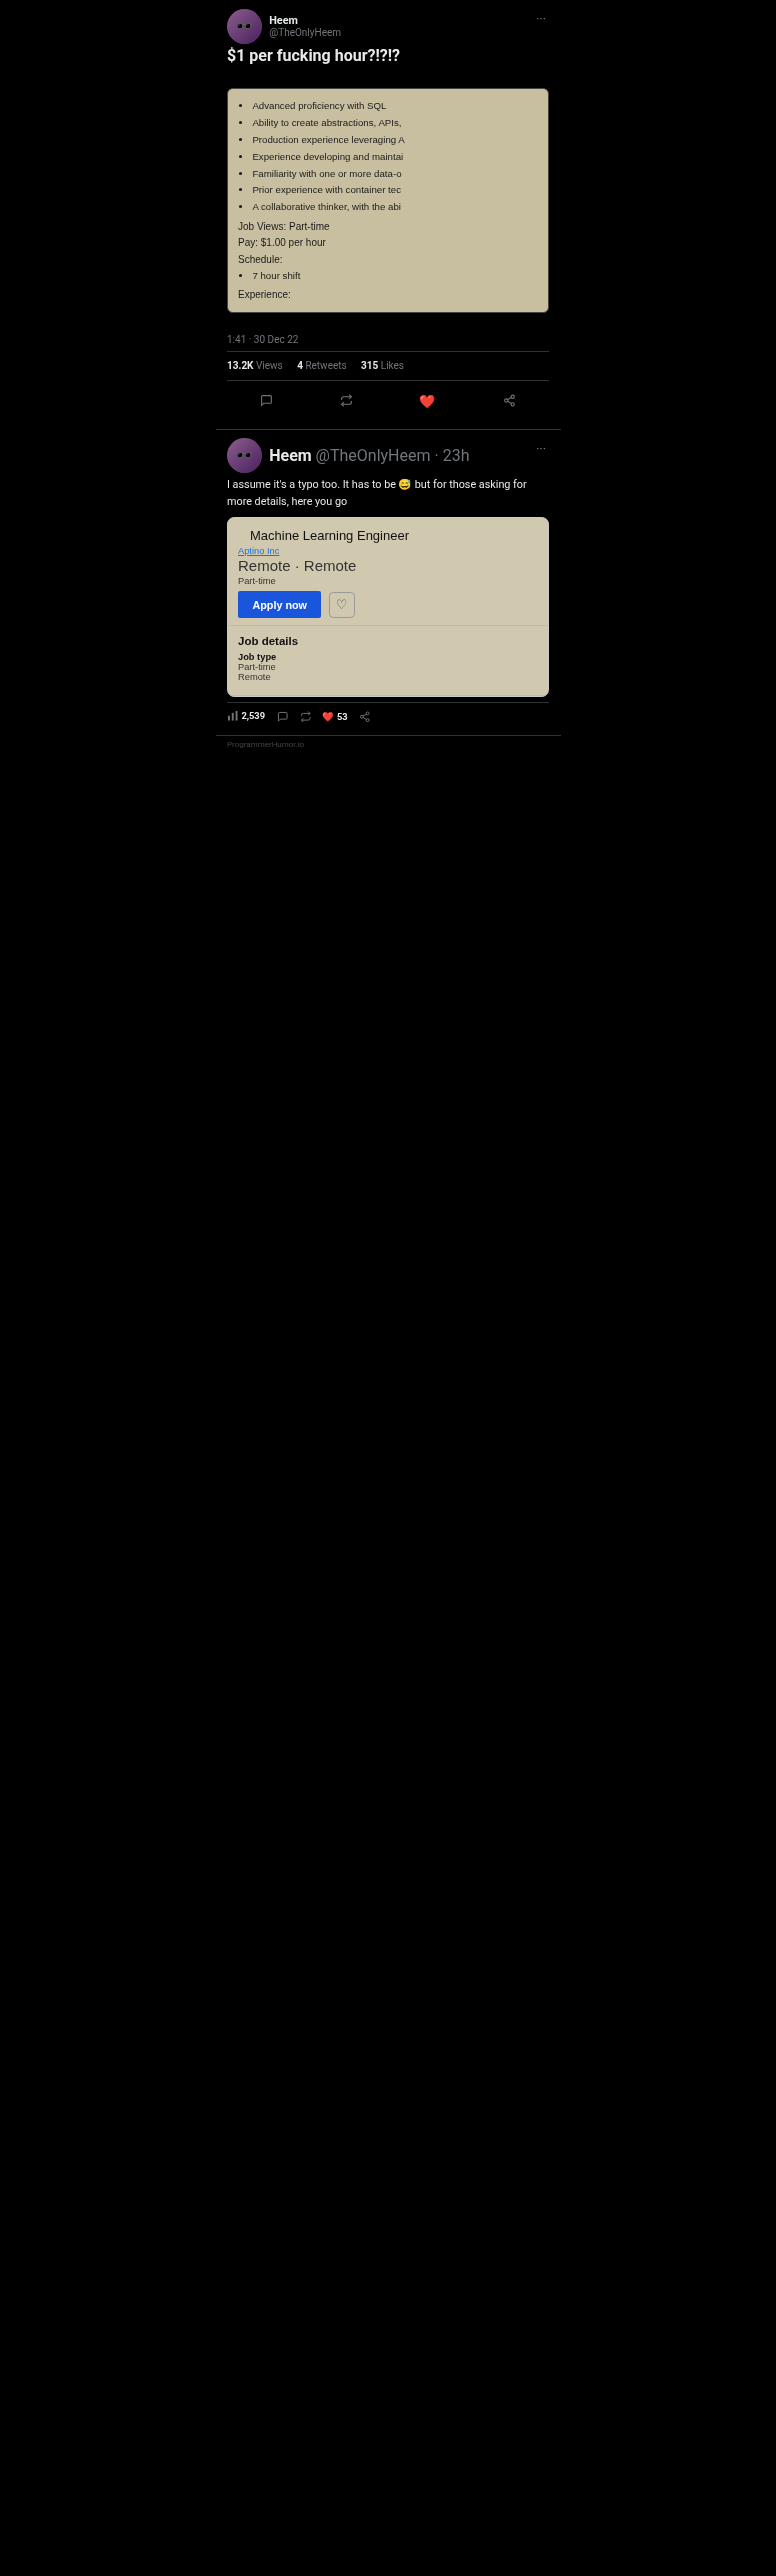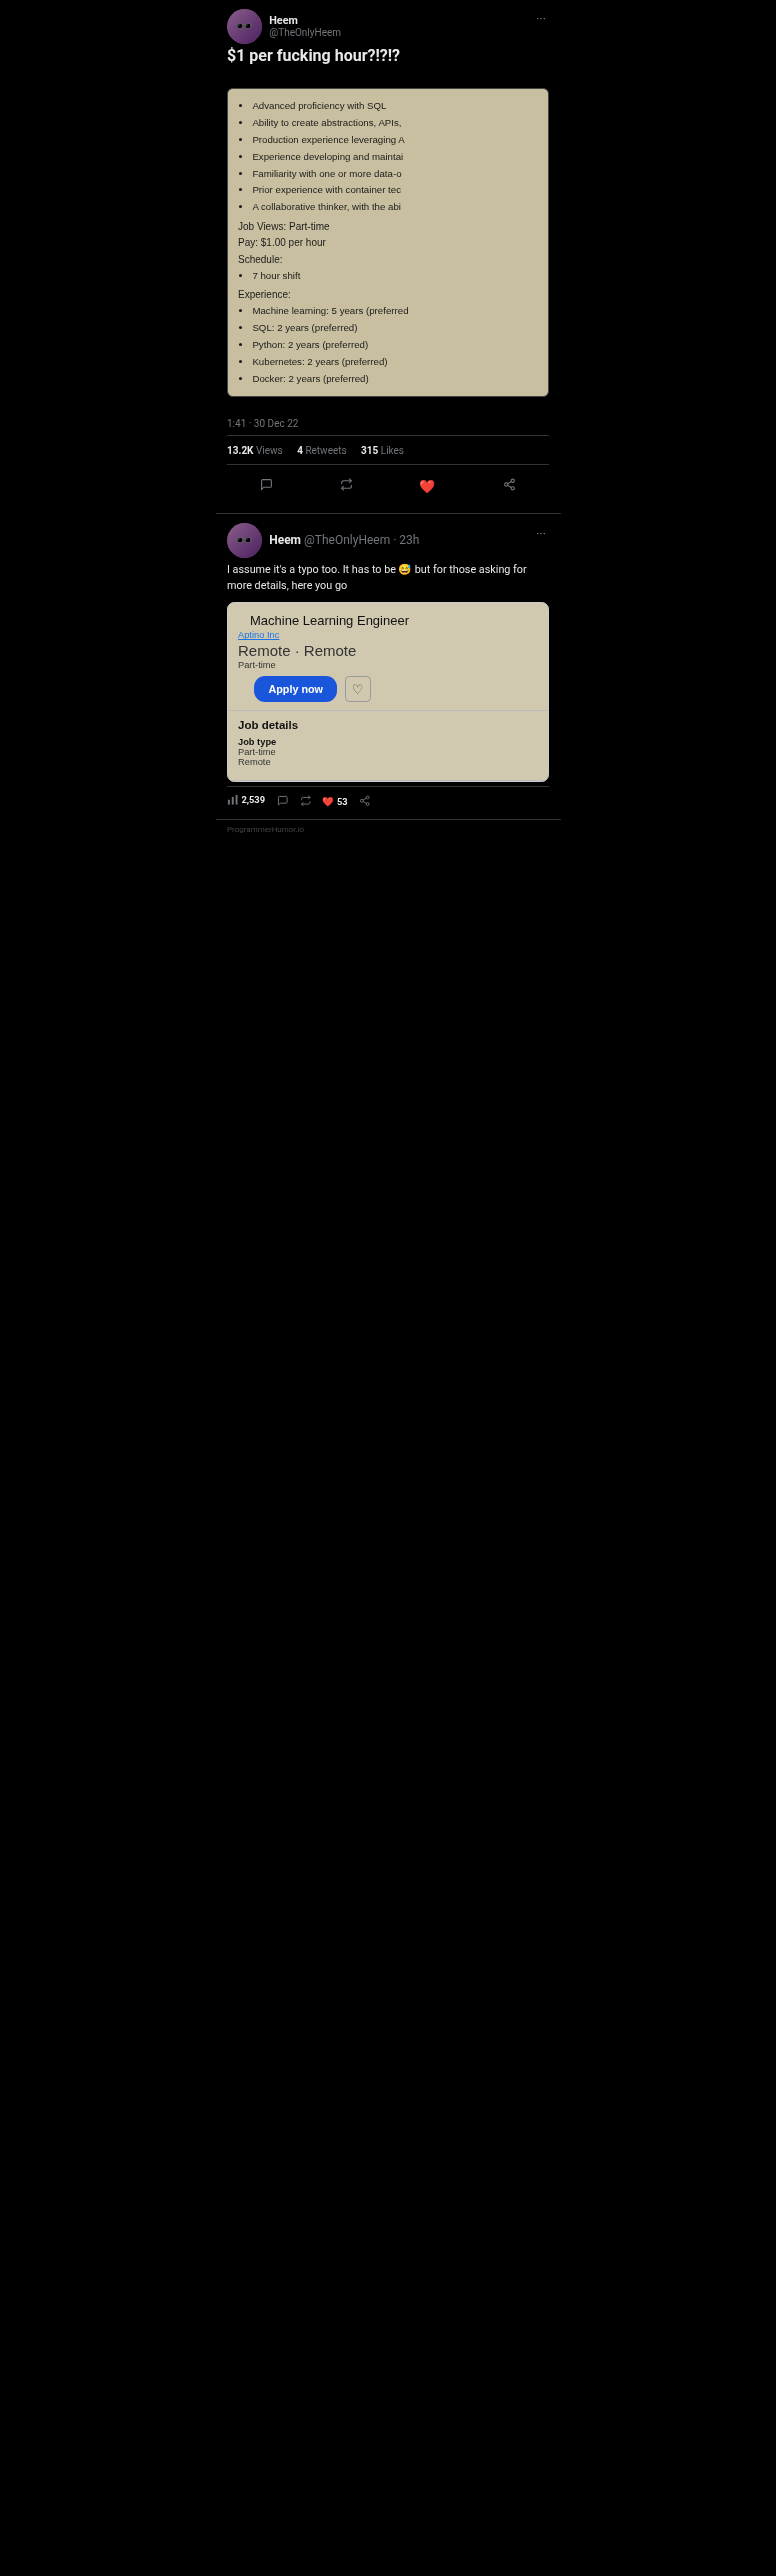--- a/index.html
+++ b/index.html
@@ -172,21 +172,21 @@
       margin-bottom: 4.3px;
     }
 
     .reply-header-left {
       display: flex;
       align-items: center;
       gap: 7.2px;
     }
 
     .reply-user-line {
-      font-size: 12px;
+      font-size: 16px;
       color: #e7e9ea;
     }
 
     .reply-user-line .display-name {
       font-weight: 700;
     }
 
     .reply-user-line .username {
       color: #71767b;
     }
@@ -249,26 +249,25 @@
       display: flex;
       align-items: center;
       gap: 7.2px;
       margin-top: 5.8px;
     }
 
     .apply-btn {
       background: #1a56db;
       color: #fff;
       border: none;
-      border-radius: 11px;
+      border-radius: 2px;
       padding: 7.2px 14.4px;
       font-size: 10.8px;
       font-weight: 700;
       cursor: pointer;
-      margin-left: 16px;
     }
 
     .save-btn {
       width: 26px;
       height: 26px;
       border: 0.7px solid #999;
       border-radius: 4.3px;
       background: #d0c9b0;
       display: flex;
       align-items: center;
@@ -372,27 +371,20 @@
       <span>Job Views:</span> <span>Part-time</span>
     </div>
     <div class="section-label">
       <span>Pay:</span> <span>$1.00 per hour</span>
     </div>
     <div class="section-label">Schedule:</div>
     <ul>
       <li class="bullet-item">7 hour shift</li>
     </ul>
     <div class="section-label">Experience:</div>
-    <ul>
-      <li class="bullet-item">Machine learning: 5 years (preferred</li>
-      <li class="bullet-item">SQL: 2 years (preferred)</li>
-      <li class="bullet-item">Python: 2 years (preferred)</li>
-      <li class="bullet-item">Kubernetes: 2 years (preferred)</li>
-      <li class="bullet-item">Docker: 2 years (preferred)</li>
-    </ul>
   </div>
 
   <div class="tweet-meta">1:41 · 30 Dec 22</div>
 
   <div class="tweet-stats">
     <span>
       <span class="stat-num">13.2K</span>
       <span class="stat-label">Views</span>
     </span>
     <span>

